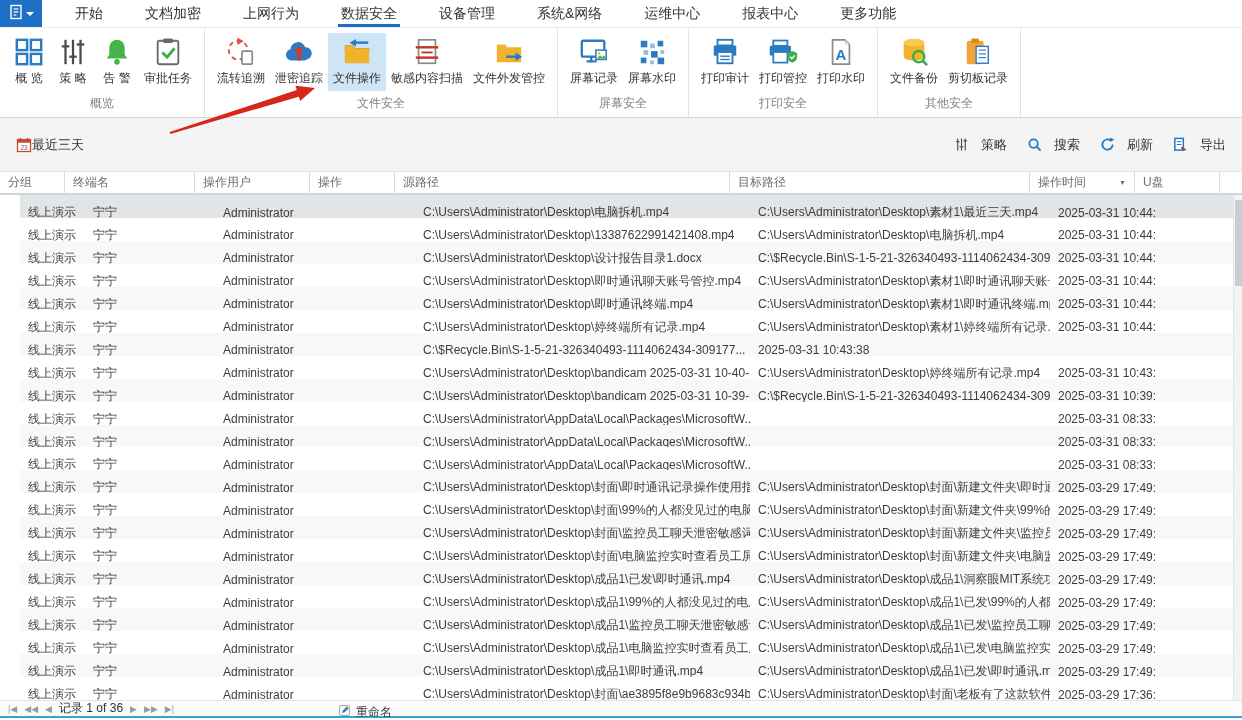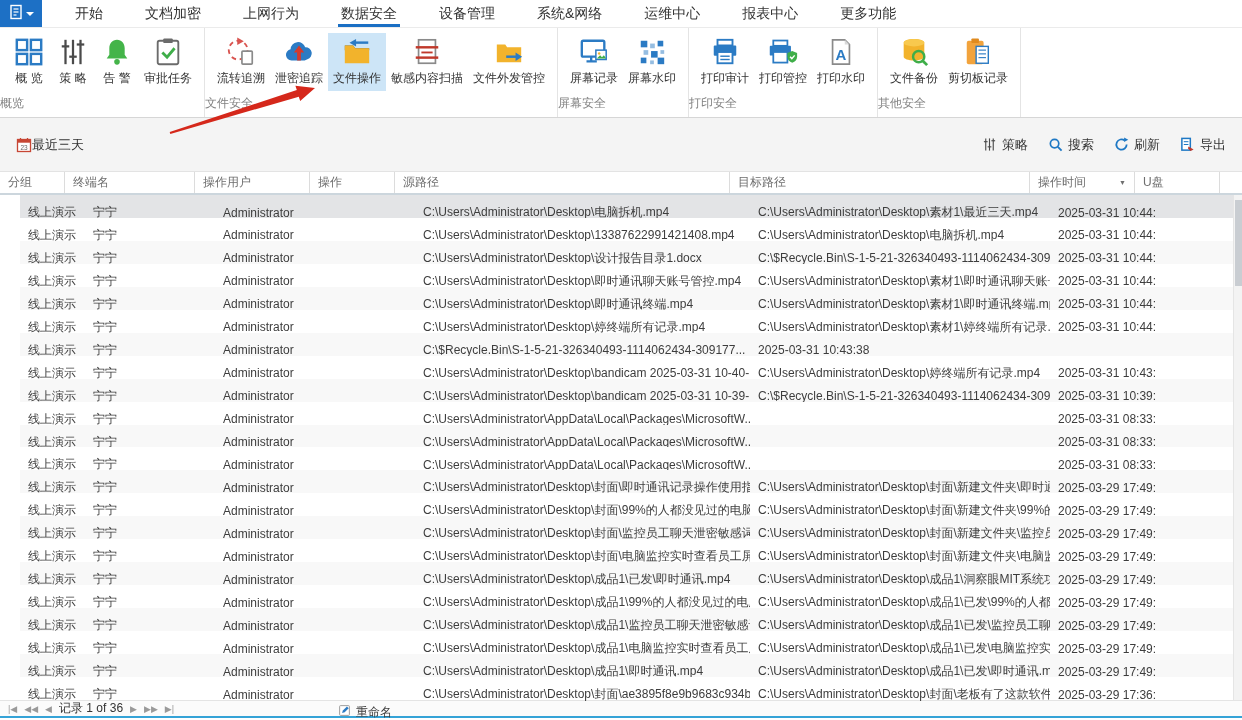--- a/index.html
+++ b/index.html
@@ -19,28 +19,28 @@
   .menu-item { display:flex; align-items:center; padding:0 21px; font-size:14px; color:#333; position:relative; cursor:pointer; white-space:nowrap; }
   .menu-item.active::after { content:""; position:absolute; left:18px; right:18px; bottom:0; height:3px; background:#1a6fc4; }
 
   
   .ribbon { height:90px; flex:0 0 90px; display:flex; background:#fff; border-bottom:1px solid #d6d6d6; }
   .rgroup { display:flex; flex-direction:column; border-right:1px solid #e4e4e4; }
   .rbuttons { flex:1; display:flex; align-items:flex-start; padding:5px 7px 0; }
   .rbtn { display:flex; flex-direction:column; align-items:center; gap:3px; padding:4px 5px 4px; font-size:12px; color:#333; min-width:44px; cursor:pointer; white-space:nowrap; }
   .rbtn.active { background:#cde5f7; }
   .rbtn .ricon svg { width:30px; height:30px; display:block; }
-  .rlabel { font-size:12px; color:#818181; text-align:left; padding:2px 0 5px; }
+  .rlabel { font-size:12px; color:#818181; text-align:center; padding:2px 0 5px; }
 
   
   .filterbar { height:54px; flex:0 0 54px; background:#f4f4f4; border-bottom:1px solid #e3e3e3; display:flex; align-items:center; justify-content:space-between; padding:0 16px; }
   .datefilter { display:flex; align-items:center; gap:0; font-size:13px; color:#333; cursor:pointer; }
   .datefilter svg { width:16px; height:16px; display:block; }
   .actions { display:flex; gap:20px; }
-  .action-btn { display:flex; align-items:center; gap:5px; font-size:13px; color:#333; cursor:pointer; }
+  .action-btn { display:flex; align-items:center; gap:12px; font-size:13px; color:#333; cursor:pointer; }
   .action-btn svg { width:15px; height:15px; display:block; }
 
   
   .table { flex:1; min-height:0; display:flex; flex-direction:column; position:relative; background:#fff; }
   .thead, .trow { display:grid; grid-template-columns:65px 130px 115px 85px 335px 300px 105px 85px 1fr; }
   .thead { height:23px; flex:0 0 23px; align-items:center; color:#6e6e6e; font-size:12px; border-bottom:2px solid #ccd6dd; background:#fff; }
   .th { padding:0 8px; height:100%; display:flex; align-items:center; justify-content:space-between; border-right:1px solid #dcdcdc; overflow:hidden; white-space:nowrap; cursor:pointer; }
   .sort-caret { font-size:7px; color:#6e6e6e; margin-left:4px; }
   .tbody { flex:1; min-height:0; display:flex; flex-direction:column;padding-left:20px; }
   .trow { flex:1; min-height:0; align-items:center; font-size:12px; color:#3d3d3d; background:#fff; cursor:default; }

